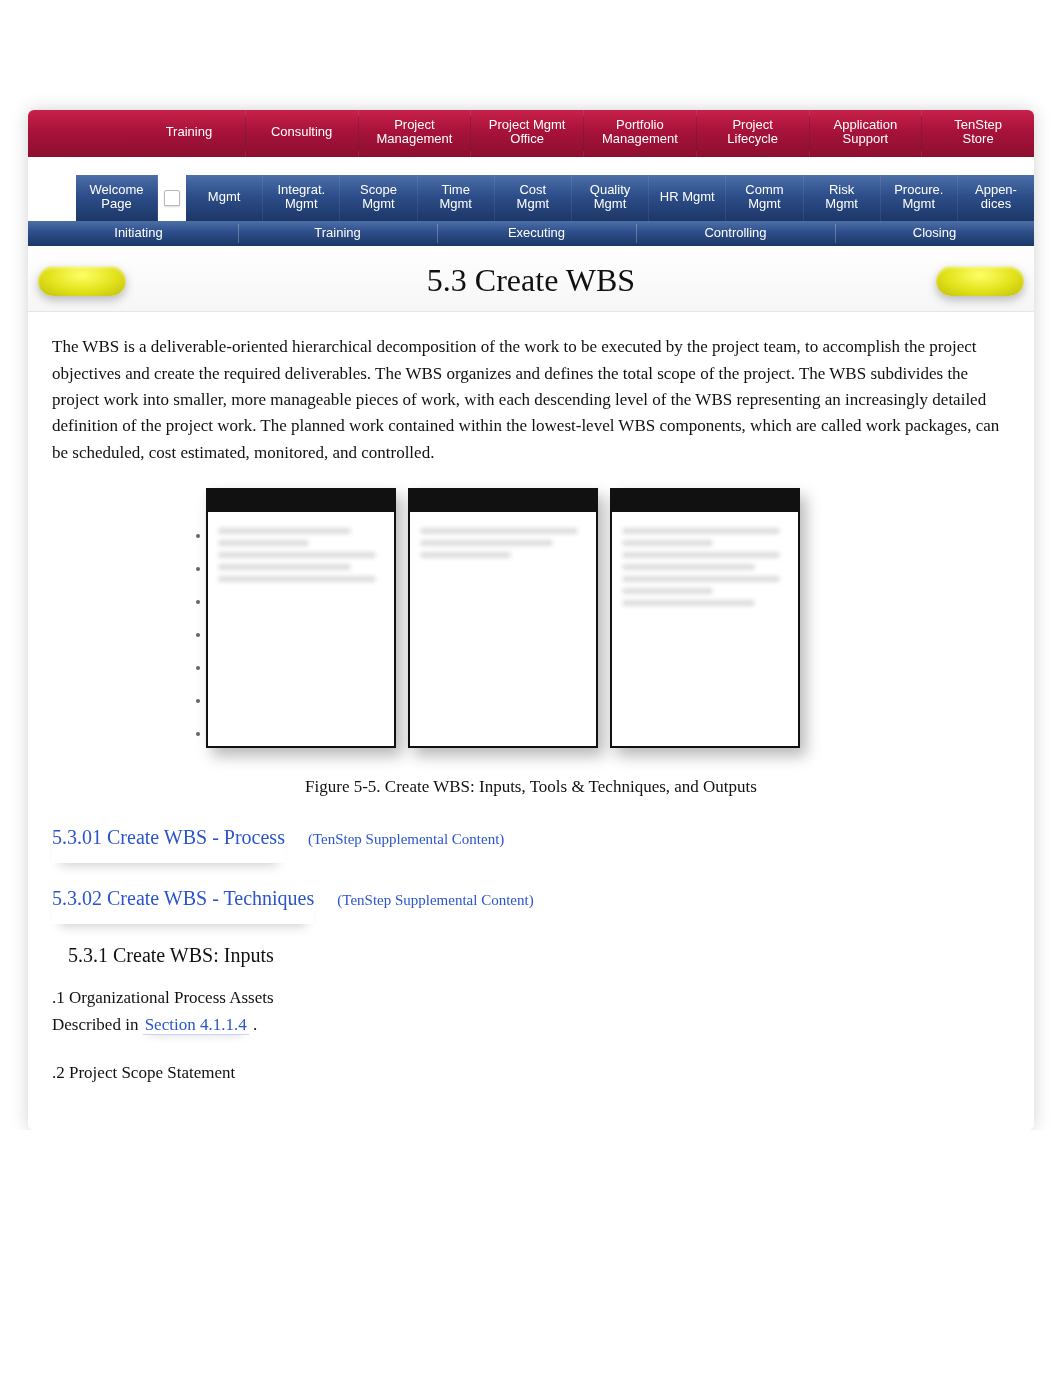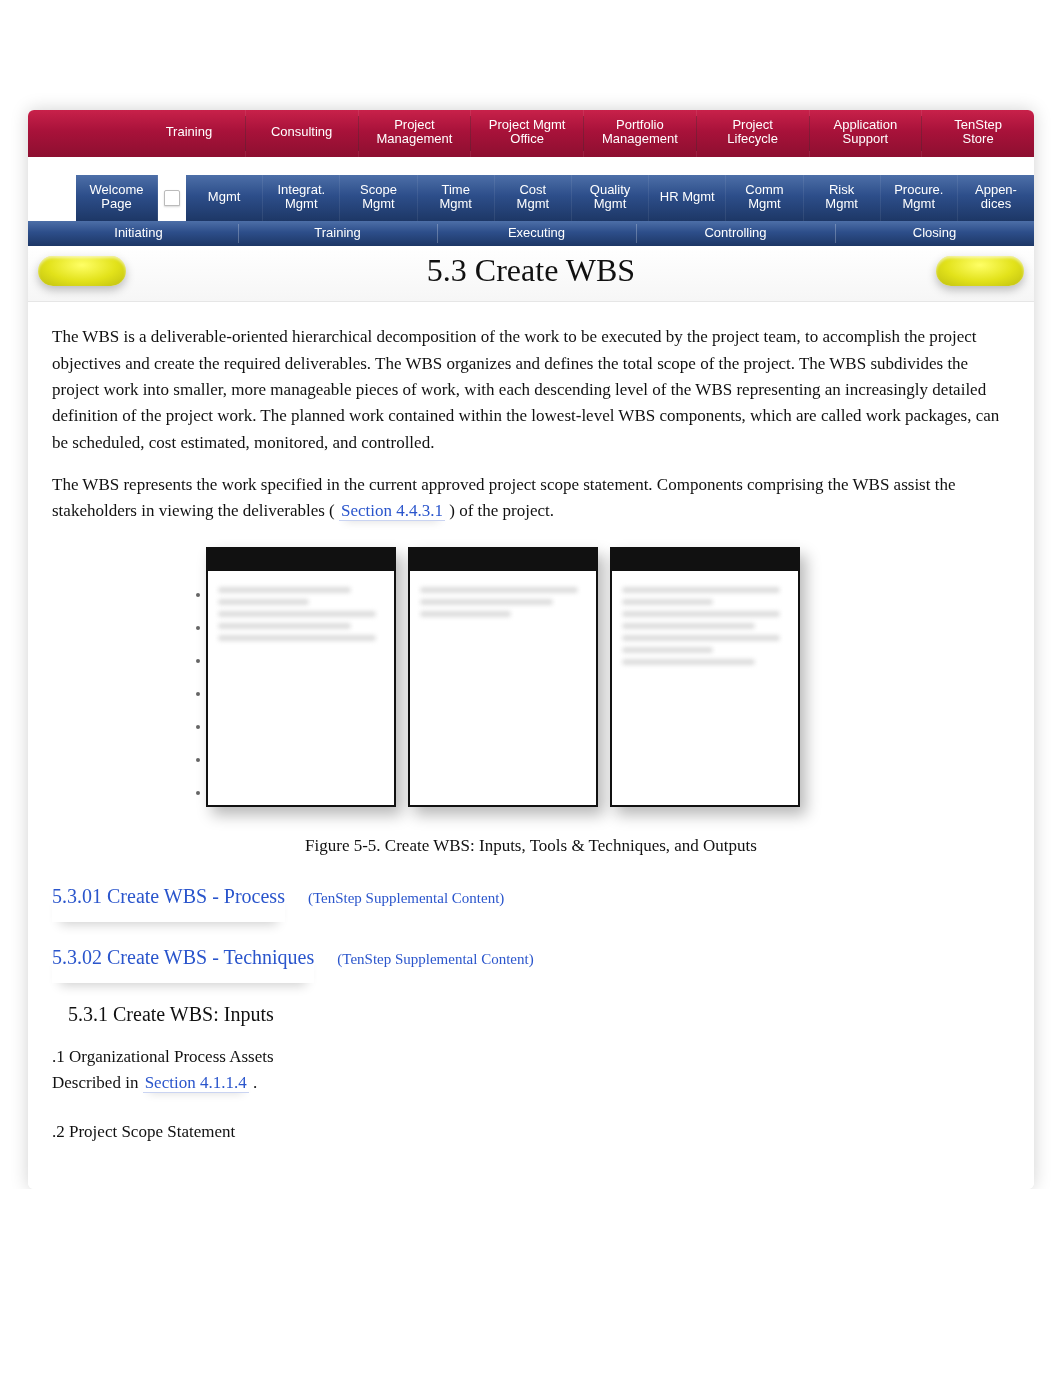--- a/index.html
+++ b/index.html
@@ -111,21 +111,21 @@
       content: "";
       position: absolute;
       left: 0; top: 3px; bottom: 3px;
       width: 1px;
       background: rgba(255,255,255,0.25);
     }
     
     .title-row {
       display: flex;
       align-items: center;
-      padding: 6px 10px 12px;
+      padding: 16px 10px 12px;
       background: linear-gradient(#fff, #f6f6f6);
       border-bottom: 1px solid #e6e6e6;
     }
     .pill-left, .pill-right {
       width: 88px; height: 30px;
       border-radius: 15px;
       background: radial-gradient(ellipse at 50% 30%, #ffff66 0%, #e2e21a 55%, #bdbd10 100%);
       box-shadow: 0 4px 10px rgba(0,0,0,0.25), inset 0 2px 3px rgba(255,255,255,0.6);
     }
     .title {
@@ -278,25 +278,20 @@
   <div class="title-row">
     <div class="pill-left"></div>
     <div class="title">5.3 Create WBS</div>
     <div class="pill-right"></div>
   </div>
 
   <div class="content">
 
     <p class="para">The WBS is a deliverable-oriented hierarchical decomposition of the work to be executed by the project team, to accomplish the project objectives and create the required deliverables. The WBS organizes and defines the total scope of the project. The WBS subdivides the project work into smaller, more manageable pieces of work, with each descending level of the WBS representing an increasingly detailed definition of the project work. The planned work contained within the lowest-level WBS components, which are called work packages, can be scheduled, cost estimated, monitored, and controlled.</p>
 
-    <p class="para">
-      <span>The WBS represents the work specified in the current approved project scope statement. Components comprising the WBS assist the stakeholders in viewing the deliverables (</span>
-      <a href="#" class="sec-link">Section 4.4.3.1</a>
-      <span>) of the project.</span>
-    </p>
 
     <div class="figure">
       <div class="panels">
         <div class="dots-wrap">
           <span></span>
             <span></span>
             <span></span>
             <span></span>
             <span></span>
             <span></span>

